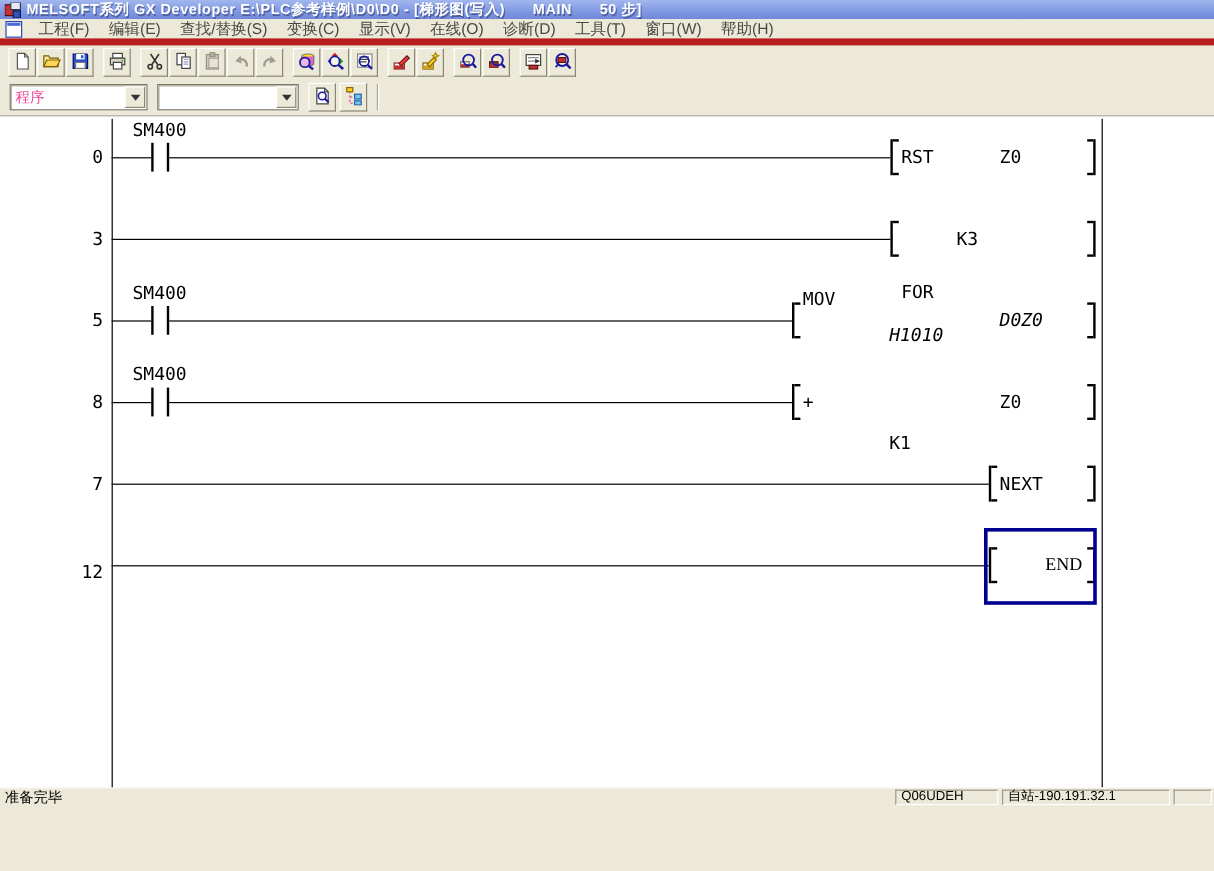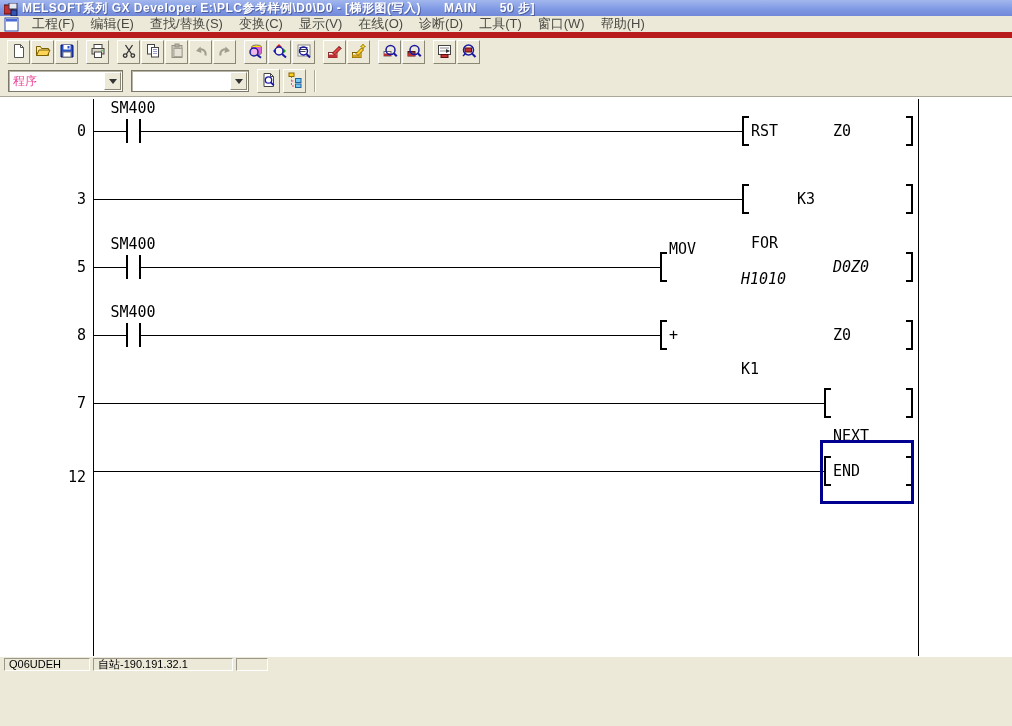--- a/index.html
+++ b/index.html
@@ -318,28 +318,29 @@
       <div class="hline" style="left: 141px; top: 238px; width: 519px;"></div>
       <div class="lbr" style="left: 660px; top: 223px;"></div>
       <div class="rbr" style="left: 906px; top: 223px;"></div>
       <div class="ltext" style="left: 669px; top: 238px;">+</div>
       <div class="ltext" style="left: 741px; top: 238px; margin-top: 34px;">K1</div>
       <div class="ltext" style="left: 833px; top: 238px;">Z0</div>
       <div class="stepnum" style="left: 0px; top: 306px;">7</div>
       <div class="hline" style="left: 93px; top: 306px; width: 731px;"></div>
       <div class="lbr" style="left: 824px; top: 291px;"></div>
       <div class="rbr" style="left: 906px; top: 291px;"></div>
-      <div class="ltext" style="left: 833px; top: 306px; margin-top: 33px;">NEXT</div>
+      <div class="ltext" style="left: 833px; top: 306px;">NEXT</div>
       <div class="stepnum" style="left: 0px; top: 380px;">12</div>
       <div class="hline" style="left: 93px; top: 374px; width: 731px;"></div>
       <div class="lbr" style="left: 824px; top: 359px;"></div>
       <div class="rbr" style="left: 906px; top: 359px;"></div>
-      <div class="ltext" style="left: 833px; top: 374px;">END</div>
+      <div class="ltext" style="left: 871px; top: 374px; font-family: Liberation Serif, serif;">END</div>
       <div class="selbox" style="left: 820px; top: 343px; width: 94px; height: 64px; border-color: rgb(0, 0, 144);"></div>
     </div>
 
   <div class="statusbar">
+    <span class="smsg">准备完毕</span>
     <span class="spanel" style="width:86px;">Q06UDEH</span>
     <span class="spanel" style="width:140px;">自站-190.191.32.1</span>
     <span class="spanel" style="width:32px;"></span>
   </div>
 
 </div>
 
 </body></html>

